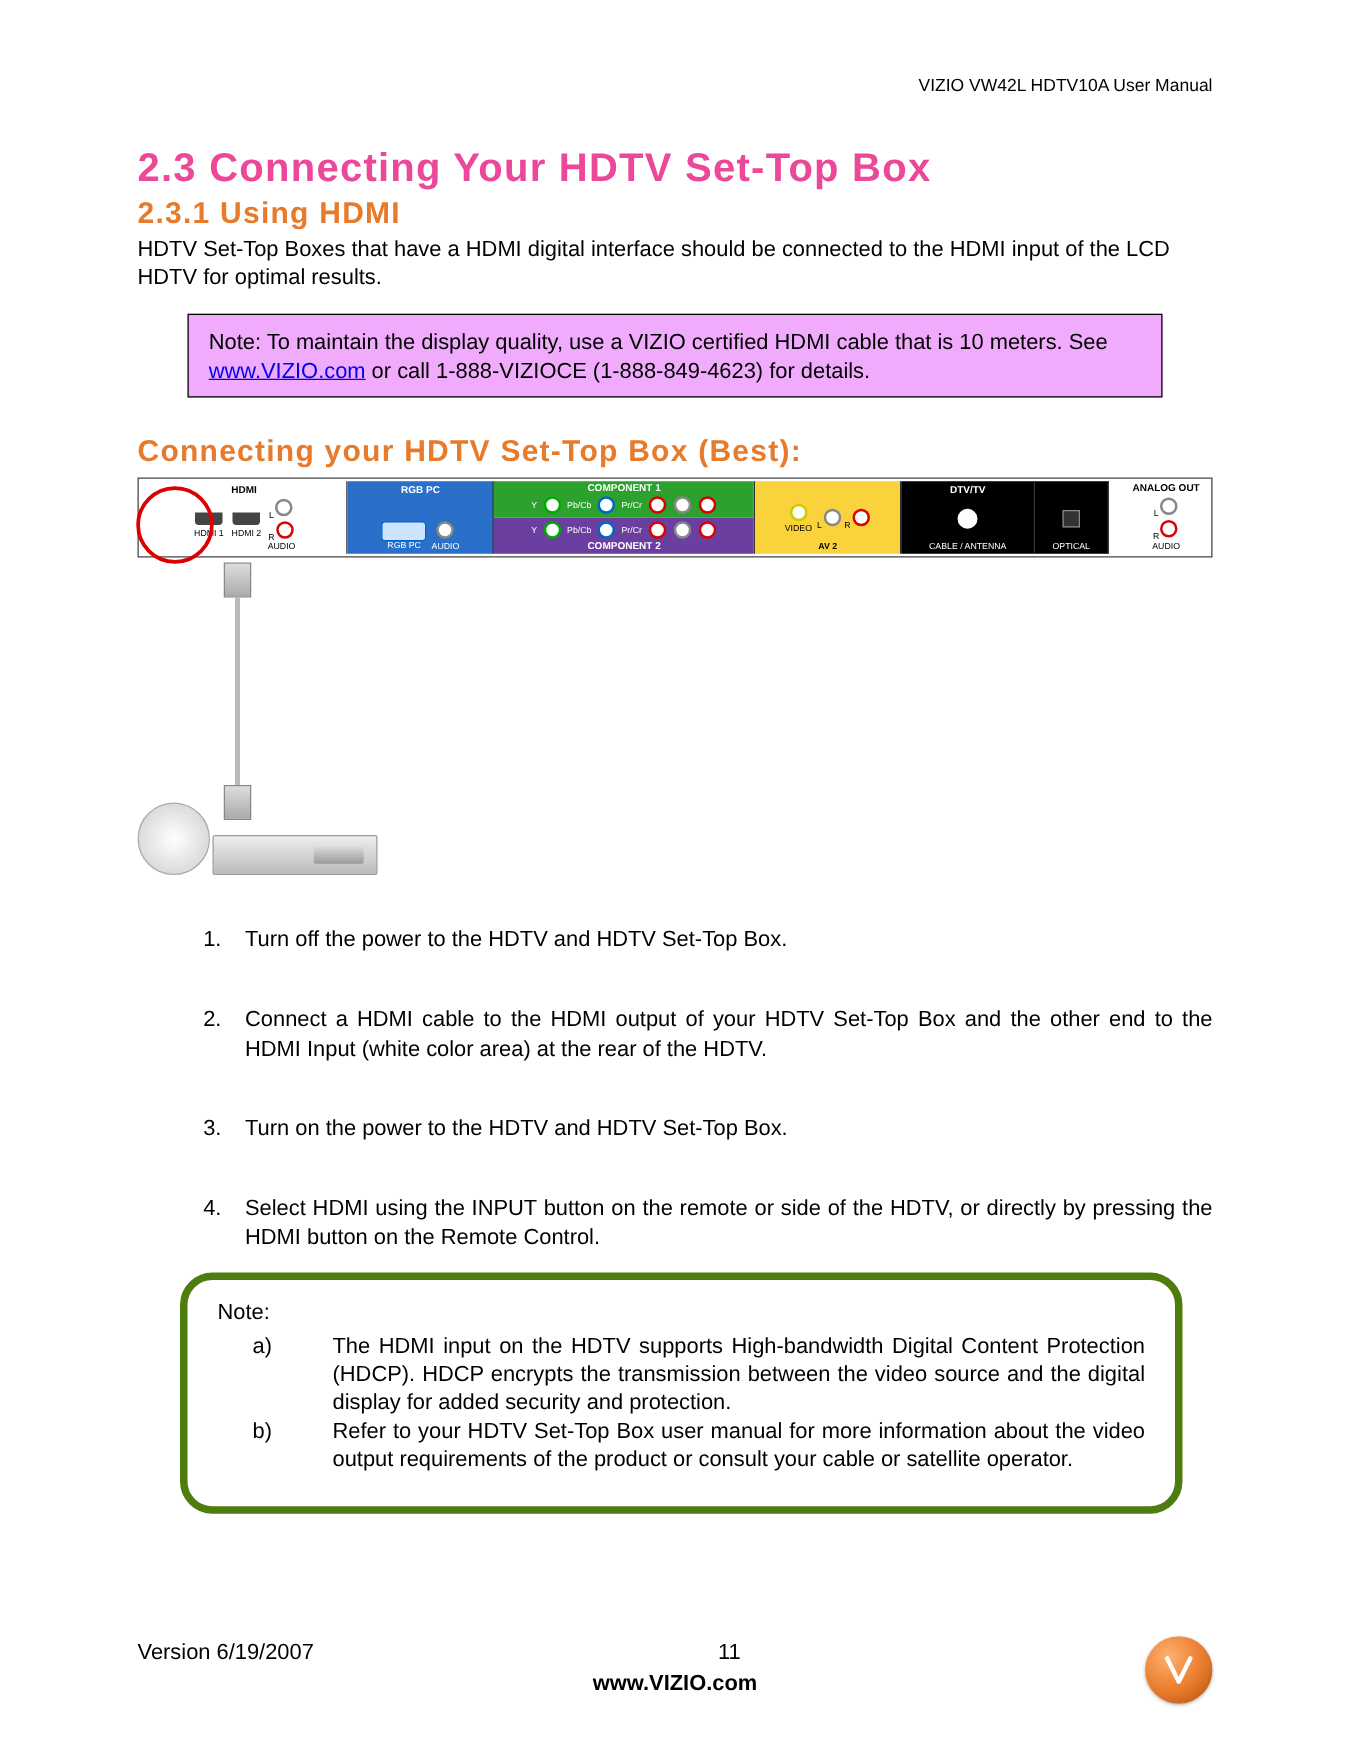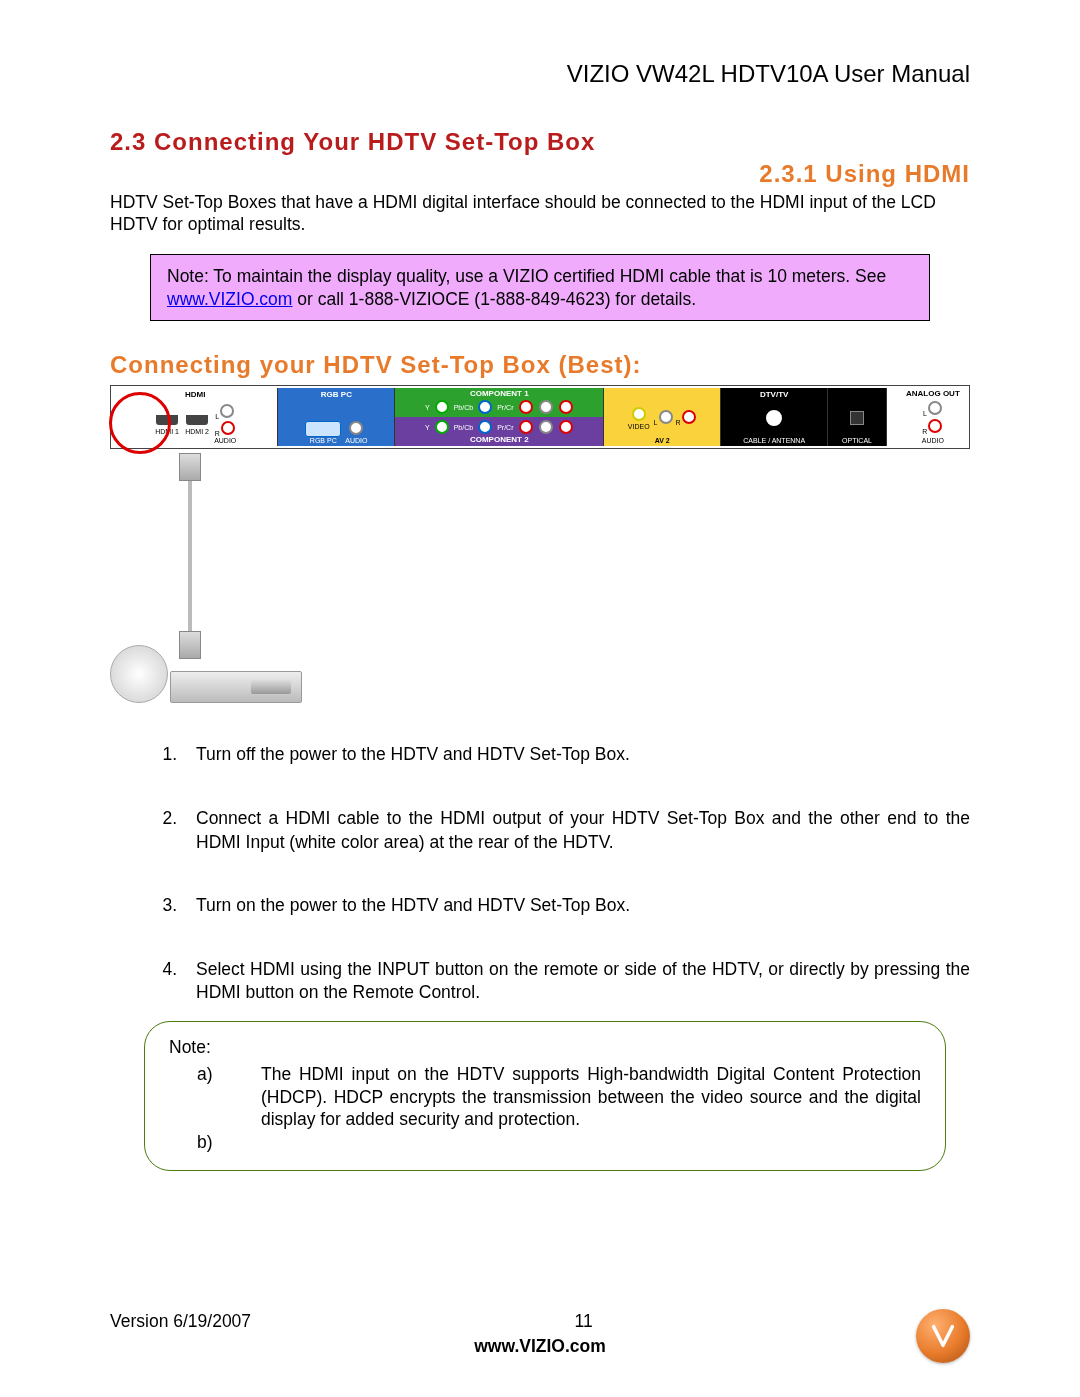--- a/index.html
+++ b/index.html
@@ -11,39 +11,38 @@
   }
   .page {
     width: 1080px;
     height: 1397px;
     position: relative;
     box-sizing: border-box;
     padding: 60px 110px 40px 110px;
   }
   .header-right {
     text-align: right;
-    font-size: 24px;
+    font-size: 14px;
     margin-bottom: 40px;
   }
   h1.section-title {
     font-family: "Trebuchet MS", "Arial Black", sans-serif;
     font-weight: bold;
-    color: #b91c1c;
-    font-size: 24px;
+    color: #ec4899;
+    font-size: 32px;
     letter-spacing: 1px;
     margin: 0 0 4px 0;
   }
   h2.sub-title {
     font-family: "Trebuchet MS", "Arial Black", sans-serif;
     font-weight: bold;
     color: #E87B2B;
     font-size: 24px;
     letter-spacing: 1px;
     margin: 0 0 4px 0;
-    text-align: right;
   }
   .body-text {
     font-size: 17.5px;
     line-height: 1.25;
     margin: 0 0 18px 0;
   }
   .note-box {
     background: #f0abfc;
     border: 1px solid #000;
     margin: 10px 40px 30px 40px;
@@ -145,23 +144,23 @@
 
   ol.steps {
     font-size: 17.5px;
     line-height: 1.35;
     margin: 22px 0 16px 0;
     padding-left: 72px;
   }
   ol.steps li { margin-bottom: 2px; padding-left: 14px; text-align: justify; margin-top: 40px;}
 
   .note-round {
-    border: 1px solid #4d7c0f;
+    border: 6px solid #4d7c0f;
     border-radius: 26px;
-    padding: 14px 24px 16px 24px;
+    padding: 14px 24px 26px 24px;
     margin: 0 24px 0 34px;
     font-size: 17.5px;
     line-height: 1.3;
   }
   .note-round .note-label { margin-bottom: 4px; }
   .note-round .item { display:flex; }
   .note-round .item .letter { width: 64px; flex-shrink:0; text-align:left; padding-left:28px;}
   .note-round .item .txt { flex:1; text-align: justify; }
 
   .footer {
@@ -322,20 +321,21 @@
   </ol>
 
   <div class="note-round">
     <div class="note-label">Note:</div>
     <div class="item">
       <div class="letter">a)</div>
       <div class="txt">The HDMI input on the HDTV supports High-bandwidth Digital Content Protection (HDCP).  HDCP encrypts the transmission between the video source and the digital display for added security and protection.</div>
     </div>
     <div class="item">
       <div class="letter">b)</div>
+      <div class="txt">Refer to your HDTV Set-Top Box user manual for more information about the video output requirements of the product or consult your cable or satellite operator.</div>
     </div>
   </div>
 
   <div class="footer">
     <div class="footer-row">
       <span>Version 6/19/2007</span>
       <span>11</span>
       <span style="width:54px;"></span>
     </div>
     <div class="site">www.VIZIO.com</div>

